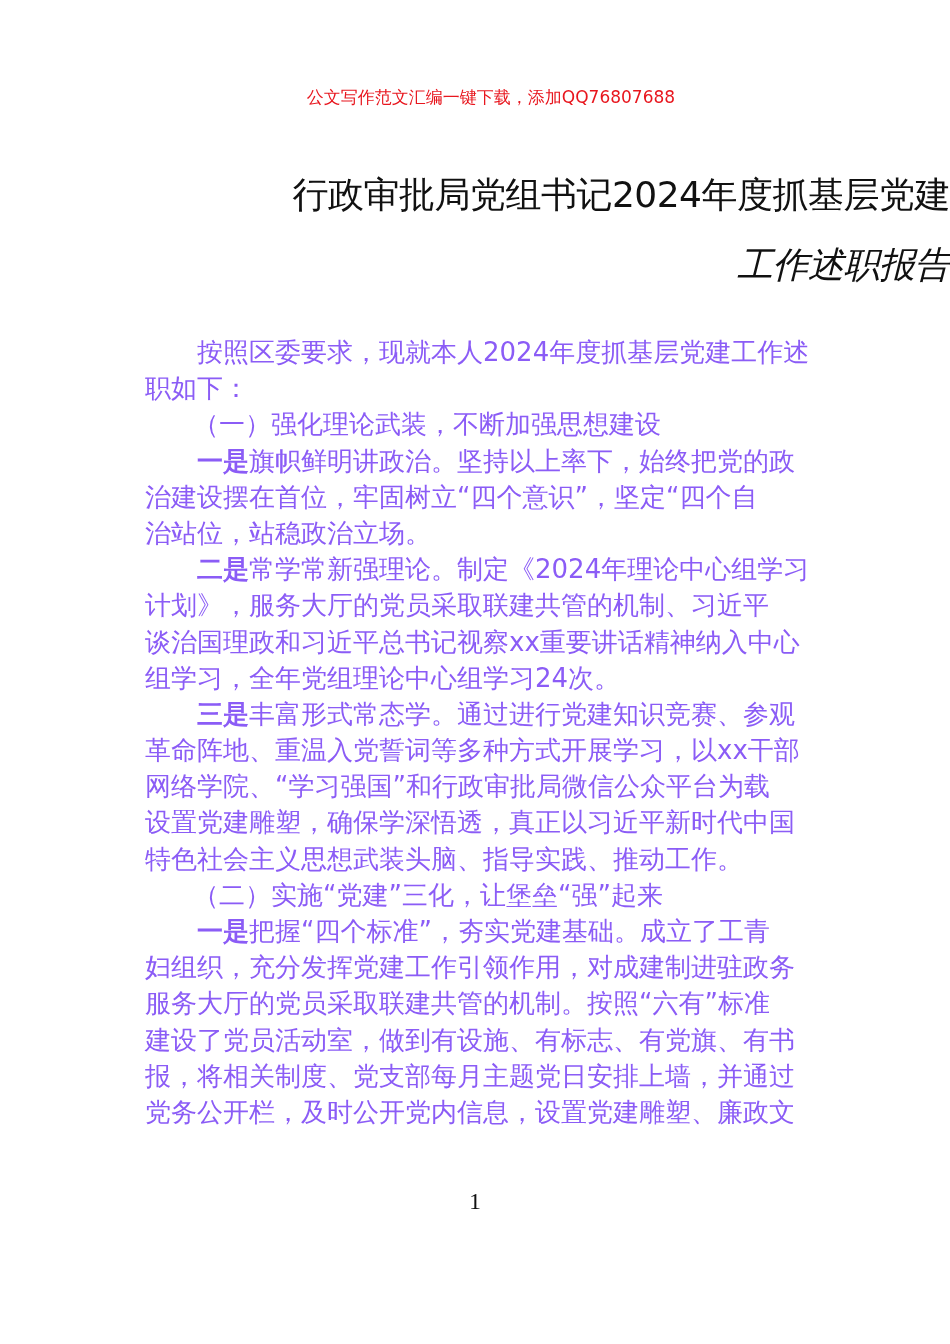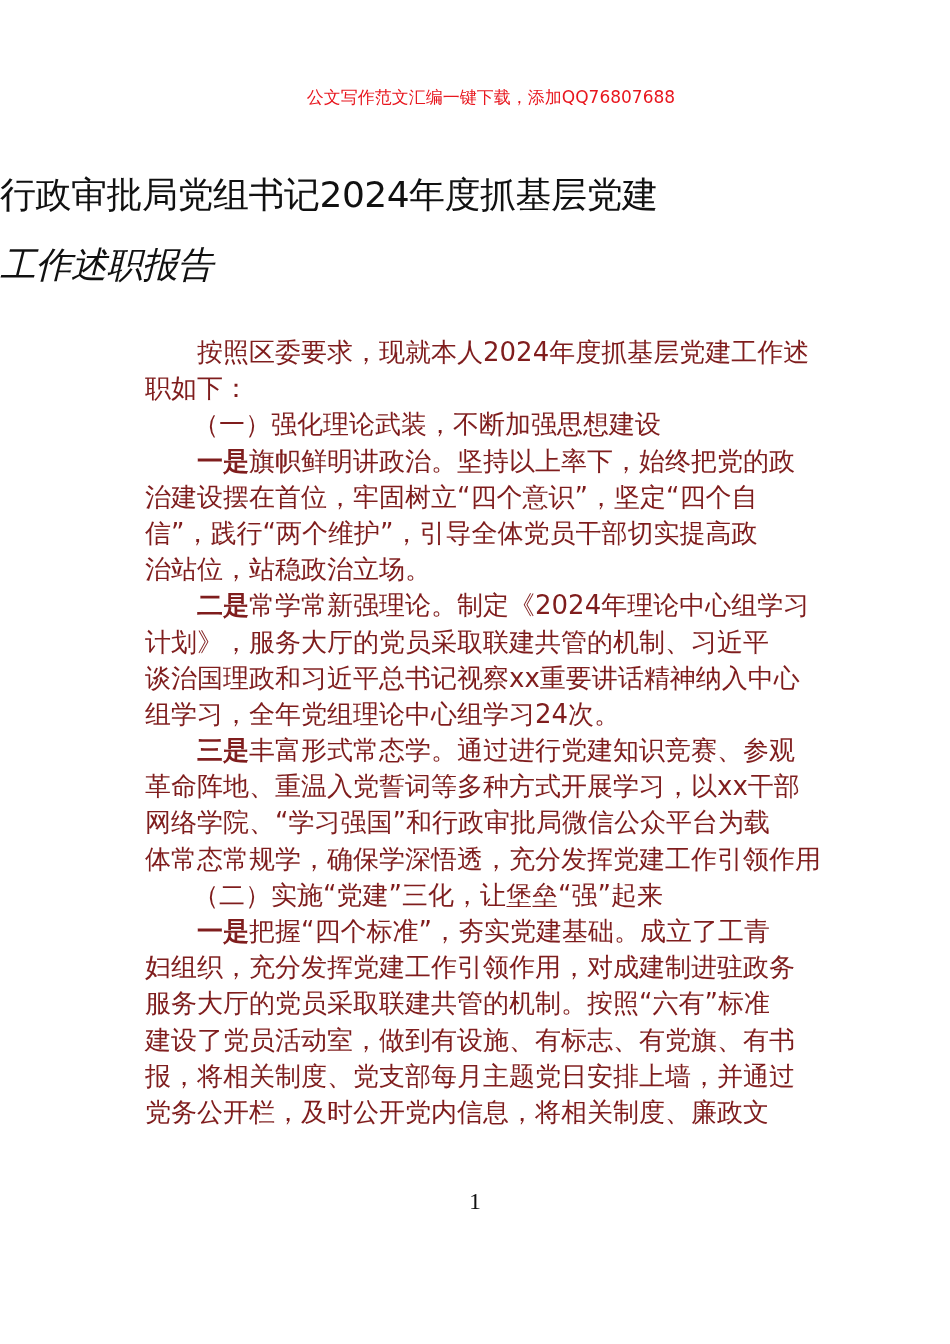--- a/index.html
+++ b/index.html
@@ -3,29 +3,29 @@
   <meta charset="utf-8">
   <style>
     html, body { margin: 0; padding: 0; background: #ffffff; }
     body { width: 950px; height: 1344px; position: relative; overflow: hidden; }
     .page { position: absolute; left: 0; top: 0; width: 950px; height: 1344px; background: #fff; }
     .banner {
       position: absolute; left: 16px; width: 950px; top: 84px; text-align: center;
       color: #e8161e; font-family: "DejaVu Sans", sans-serif; font-size: 17px; line-height: 26px;
     }
     .title {
-      position: absolute; left: 0; width: 950px; text-align: left;
+      position: absolute; left: 0; width: 950px; text-align: right;
       font-family: "DejaVu Sans", sans-serif; font-size: 36px; color: #111; line-height: 50px;
       letter-spacing: -0.5px;
     }
     .title.l1 { top: 170px; }
     .title.l2 { top: 240px; font-style: italic; }
     .body {
       position: absolute; left: 145px; top: 334px; width: 665px;
-      font-family: "DejaVu Sans", sans-serif; color: #7f1d1d; font-size: 26px;
+      font-family: "DejaVu Sans", sans-serif; color: #8b5cf6; font-size: 26px;
     }
     .line { height: 36.2px; line-height: 36.2px; white-space: nowrap; overflow: visible; }
     .ind1 { padding-left: 52px; }
     .ind2 { padding-left: 48px; }
     .bold { font-weight: bold; text-align: right; }
     .footer {
       position: absolute; left: 0; width: 950px; top: 1188px; text-align: center;
       font-family: "Liberation Serif", serif; font-size: 24px; color: #111;
     }
   </style>
@@ -38,37 +38,37 @@
   <div class="title l1">行政审批局党组书记2024年度抓基层党建</div>
   <div class="title l2">工作述职报告</div>
 
   <div class="body">
     <div class="line ind1"><span>按照区委要求，现就本人2024年度抓基层党建工作述</span></div>
     <div class="line"><span>职如下：</span></div>
     <div class="line ind2"><span>（一）强化理论武装，不断加强思想建设</span></div>
 
     <div class="line ind1"><span class="bold">一是</span><span>旗帜鲜明讲政治。坚持以上率下，始终把党的政</span></div>
     <div class="line"><span>治建设摆在首位，牢固树立“四个意识”，坚定“四个自</span></div>
-    <div class="line"><span>信”，践行“两个维护”，引导全体党员干部切实提高政</span></div>
     <div class="line"><span>治站位，站稳政治立场。</span></div>
 
     <div class="line ind1"><span class="bold">二是</span><span>常学常新强理论。制定《2024年理论中心组学习</span></div>
     <div class="line"><span>计划》，服务大厅的党员采取联建共管的机制、习近平</span></div>
     <div class="line"><span>谈治国理政和习近平总书记视察xx重要讲话精神纳入中心</span></div>
     <div class="line"><span>组学习，全年党组理论中心组学习24次。</span></div>
 
     <div class="line ind1"><span class="bold">三是</span><span>丰富形式常态学。通过进行党建知识竞赛、参观</span></div>
     <div class="line"><span>革命阵地、重温入党誓词等多种方式开展学习，以xx干部</span></div>
     <div class="line"><span>网络学院、“学习强国”和行政审批局微信公众平台为载</span></div>
-    <div class="line"><span>体常态常规学，确保学深悟透，充分发挥党建工作引领作用</span></div>
+    <div class="line"><span>设置党建雕塑，确保学深悟透，真正以习近平新时代中国</span></div>
+    <div class="line"><span>特色社会主义思想武装头脑、指导实践、推动工作。</span></div>
 
     <div class="line ind2"><span>（二）实施“党建”三化，让堡垒“强”起来</span></div>
 
     <div class="line ind1"><span class="bold">一是</span><span>把握“四个标准”，夯实党建基础。成立了工青</span></div>
     <div class="line"><span>妇组织，充分发挥党建工作引领作用，对成建制进驻政务</span></div>
     <div class="line"><span>服务大厅的党员采取联建共管的机制。按照“六有”标准</span></div>
     <div class="line"><span>建设了党员活动室，做到有设施、有标志、有党旗、有书</span></div>
     <div class="line"><span>报，将相关制度、党支部每月主题党日安排上墙，并通过</span></div>
-    <div class="line"><span>党务公开栏，及时公开党内信息，将相关制度、廉政文</span></div>
+    <div class="line"><span>党务公开栏，及时公开党内信息，设置党建雕塑、廉政文</span></div>
   </div>
 
   <div class="footer">1</div>
 </div>
 
 </body></html>

